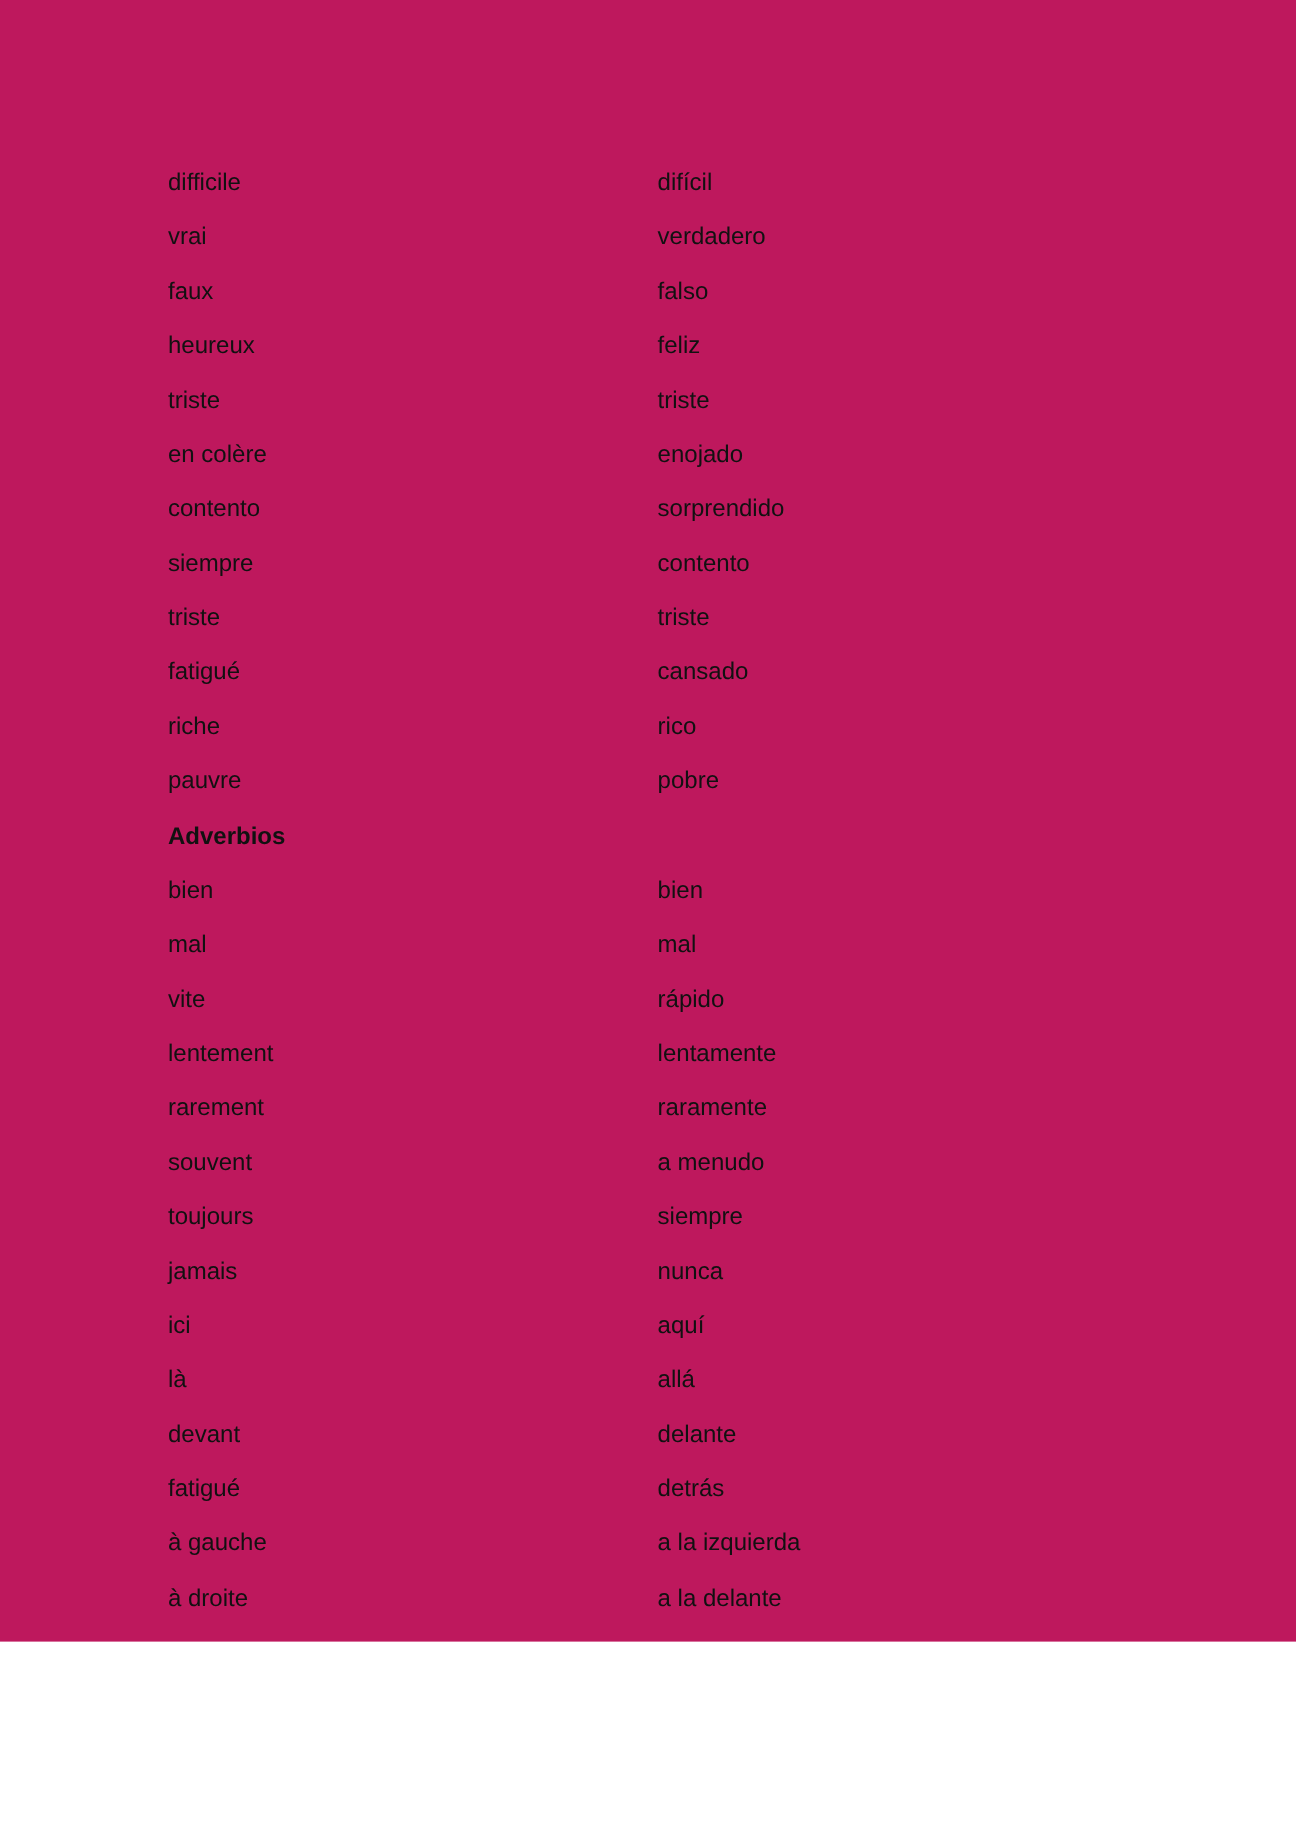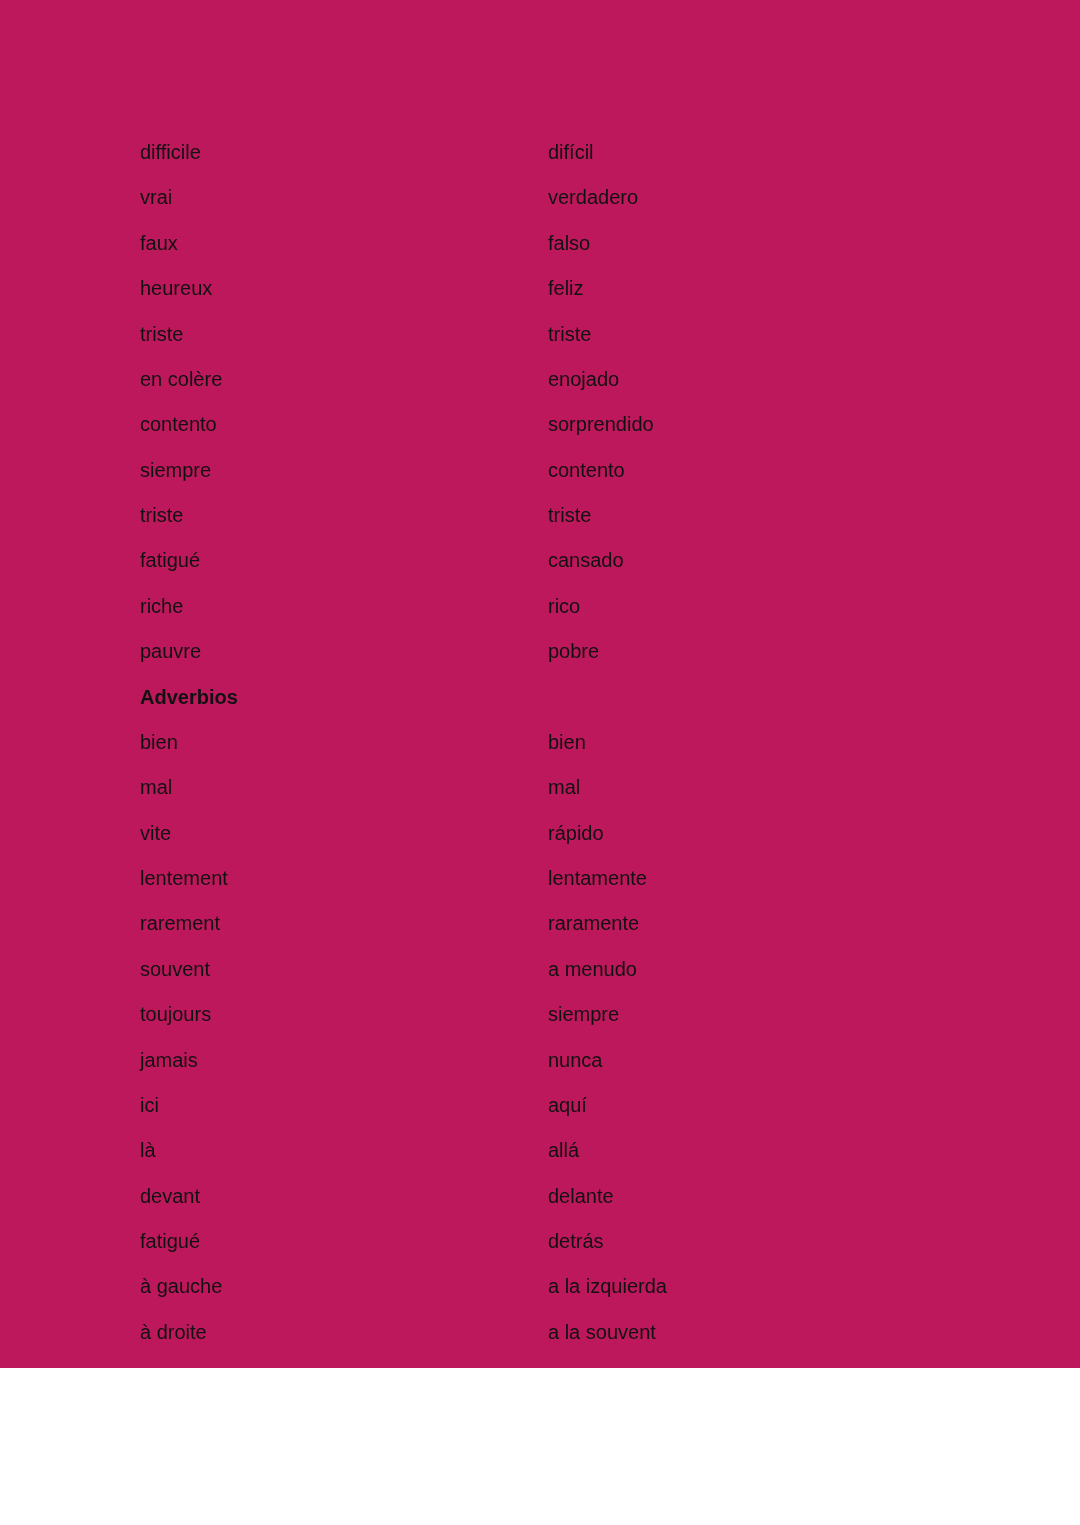--- a/index.html
+++ b/index.html
@@ -158,17 +158,17 @@
     <div class="row">
       <span class="col-fr">fatigué</span>
       <span class="col-es">detrás</span>
     </div>
     <div class="row">
       <span class="col-fr">à gauche</span>
       <span class="col-es">a la izquierda</span>
     </div>
     <div class="row">
       <span class="col-fr">à droite</span>
-      <span class="col-es">a la souvent</span>
+      <span class="col-es">a la delante</span>
     </div>
 
   </div>
 </div>
 
 </body></html>

